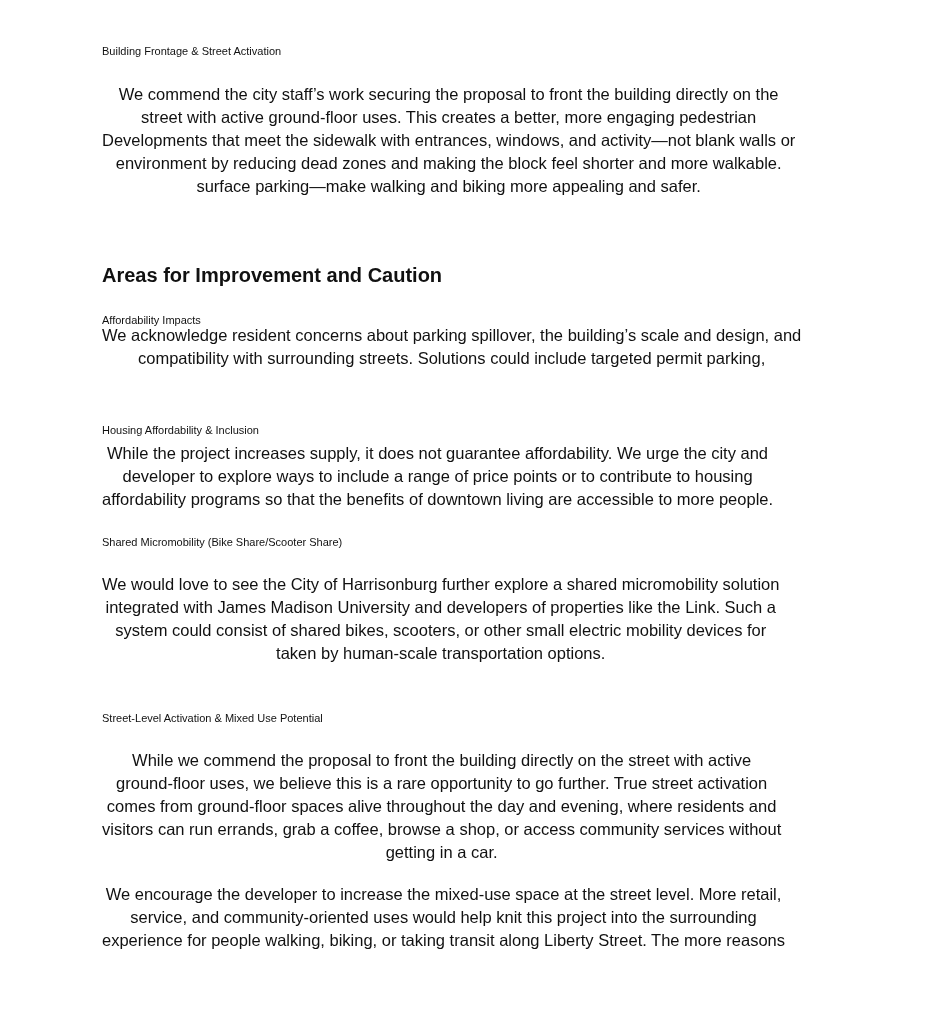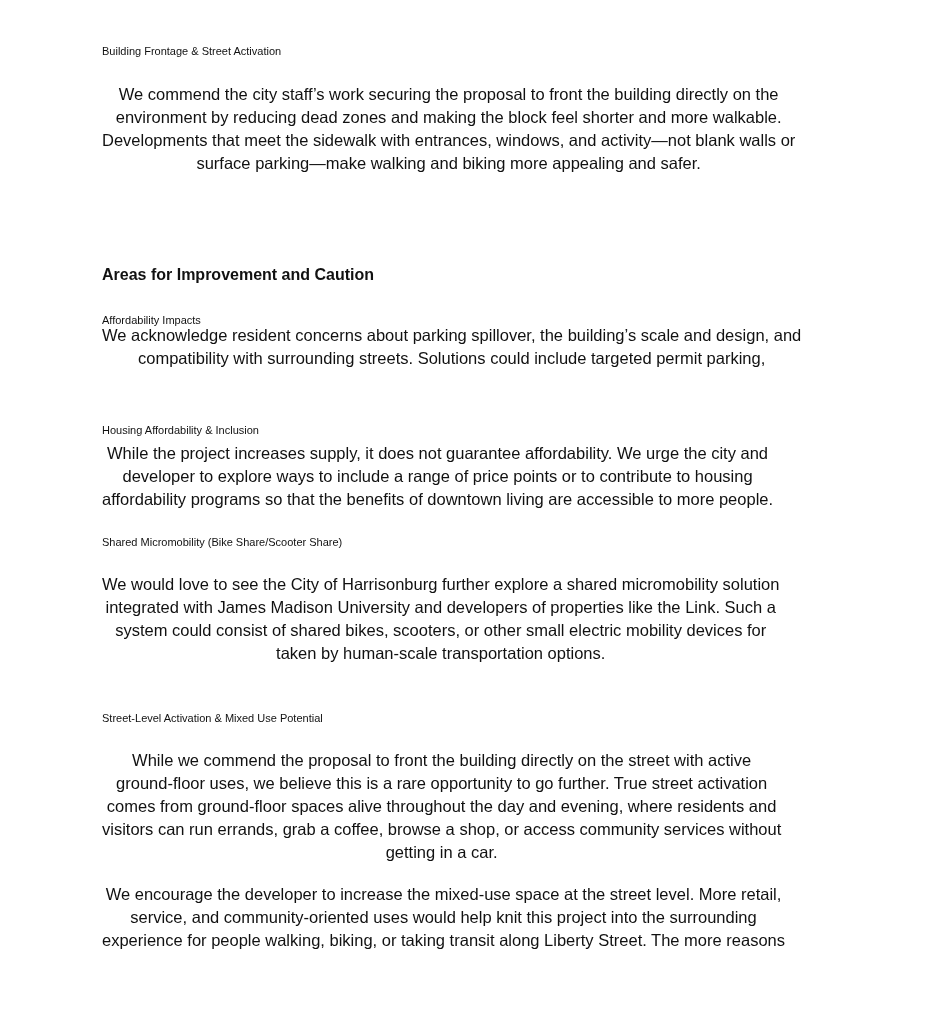--- a/index.html
+++ b/index.html
@@ -1,34 +1,35 @@
 <!DOCTYPE html>
 <html><head>
 <meta charset="utf-8">
 <style>
   html, body { margin:0; padding:0; background:#ffffff; }
   body { width:950px; height:1024px; position:relative; overflow:hidden;
          font-family:"Liberation Sans", sans-serif; color:#111111; }
   .doc { position:absolute; left:102px; top:0; width:760px; }
   .blk { position:absolute; left:0; white-space:nowrap; }
   .h3 { font-weight:normal; font-size:11px; line-height:23px; }
-  .h2 { font-weight:bold; font-size:16px; line-height:26px; }
+  .h2 { font-weight:bold; font-size:20px; line-height:26px; }
   .p  { font-size:16.5px; line-height:23px; }
   .line { display:block; white-space:nowrap;text-align:center; }
 </style>
 </head>
 <body>
 
 <div class="doc">
 
   <div class="blk h3" style="top:40px">Building Frontage &amp; Street Activation</div>
   <div class="blk p" style="top:83px">
     <span class="line">We commend the city staff’s work securing the proposal to front the building directly on the</span>
+    <span class="line">street with active ground-floor uses. This creates a better, more engaging pedestrian</span>
+    <span class="line">Developments that meet the sidewalk with entrances, windows, and activity—not blank walls or</span>
     <span class="line">environment by reducing dead zones and making the block feel shorter and more walkable.</span>
-    <span class="line">Developments that meet the sidewalk with entrances, windows, and activity—not blank walls or</span>
     <span class="line">surface parking—make walking and biking more appealing and safer.</span>
   </div>
 
   <div class="blk h2" style="top:262px">Areas for Improvement and Caution</div>
 
   <div class="blk h3" style="top:309px">Affordability Impacts</div>
   <div class="blk p" style="top:324px">
     <span class="line">We acknowledge resident concerns about parking spillover, the building’s scale and design, and</span>
     <span class="line">compatibility with surrounding streets. Solutions could include targeted permit parking,</span>
   </div>

